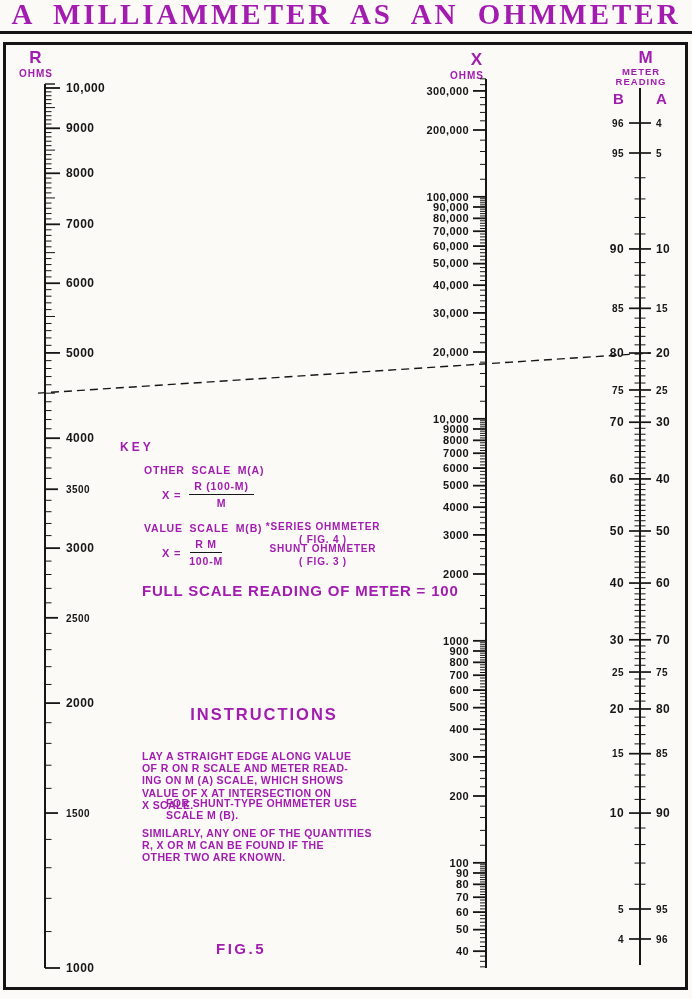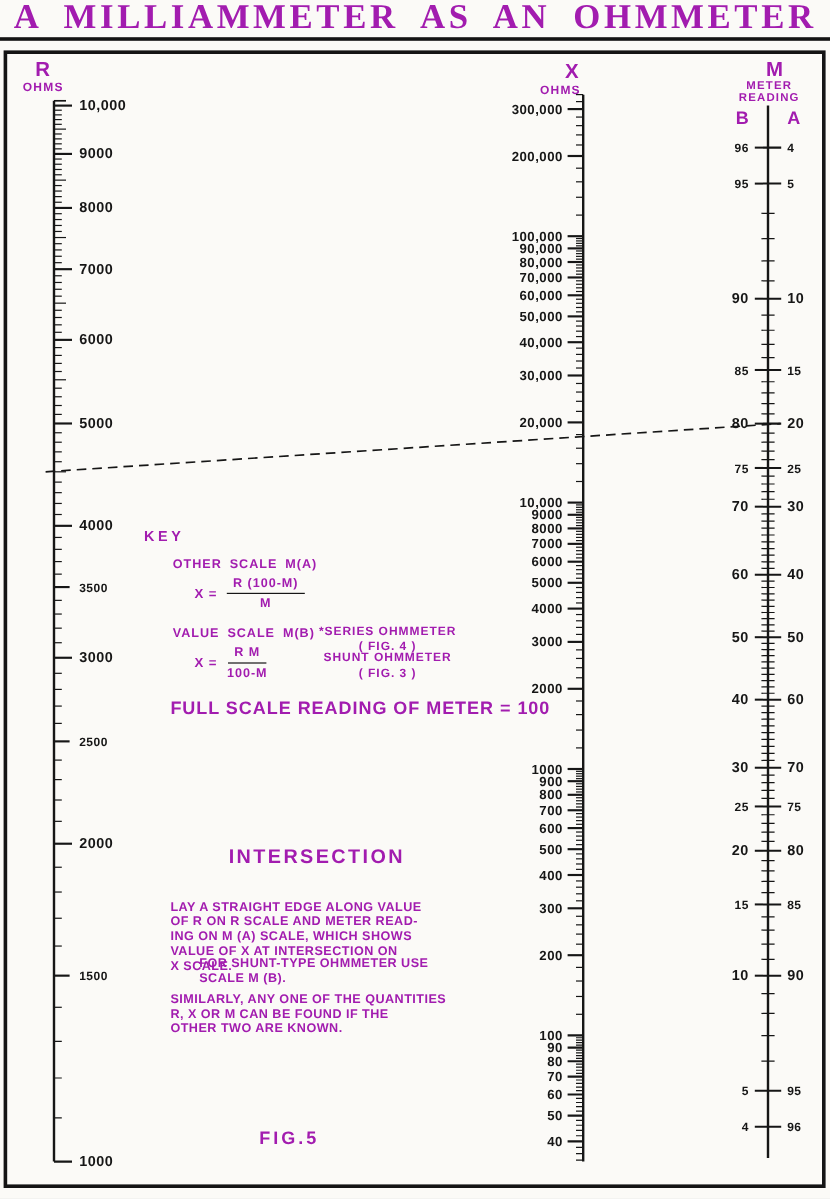--- a/index.html
+++ b/index.html
@@ -534,21 +534,21 @@
       </span>
     </div>
     <div class="note" style="left:136px;top:106px;">
       <div>SHUNT OHMMETER</div>
       <div>( FIG. 3 )</div>
     </div>
     <div class="k-foot" style="left:22px;top:146px;">FULL SCALE READING OF METER = 100</div>
   </div>
 
   <div class="block instr">
-    <div class="instr-heading">INTERSECTION</div>
+    <div class="instr-heading">INSTRUCTIONS</div>
     <div class="para" style="left:14px;top:30px;margin-top:15px;">LAY A STRAIGHT EDGE ALONG VALUE
 OF R ON R SCALE AND METER READ-
 ING ON M (A) SCALE, WHICH SHOWS
 VALUE OF X AT INTERSECTION ON
 X SCALE.</div>
     <div class="para" style="left:14px;top:92px;margin-left:24px;">FOR SHUNT-TYPE OHMMETER USE
 SCALE M (B).</div>
     <div class="para" style="left:14px;top:122px;">SIMILARLY, ANY ONE OF THE QUANTITIES
 R, X OR M CAN BE FOUND IF THE
 OTHER TWO ARE KNOWN.</div>

